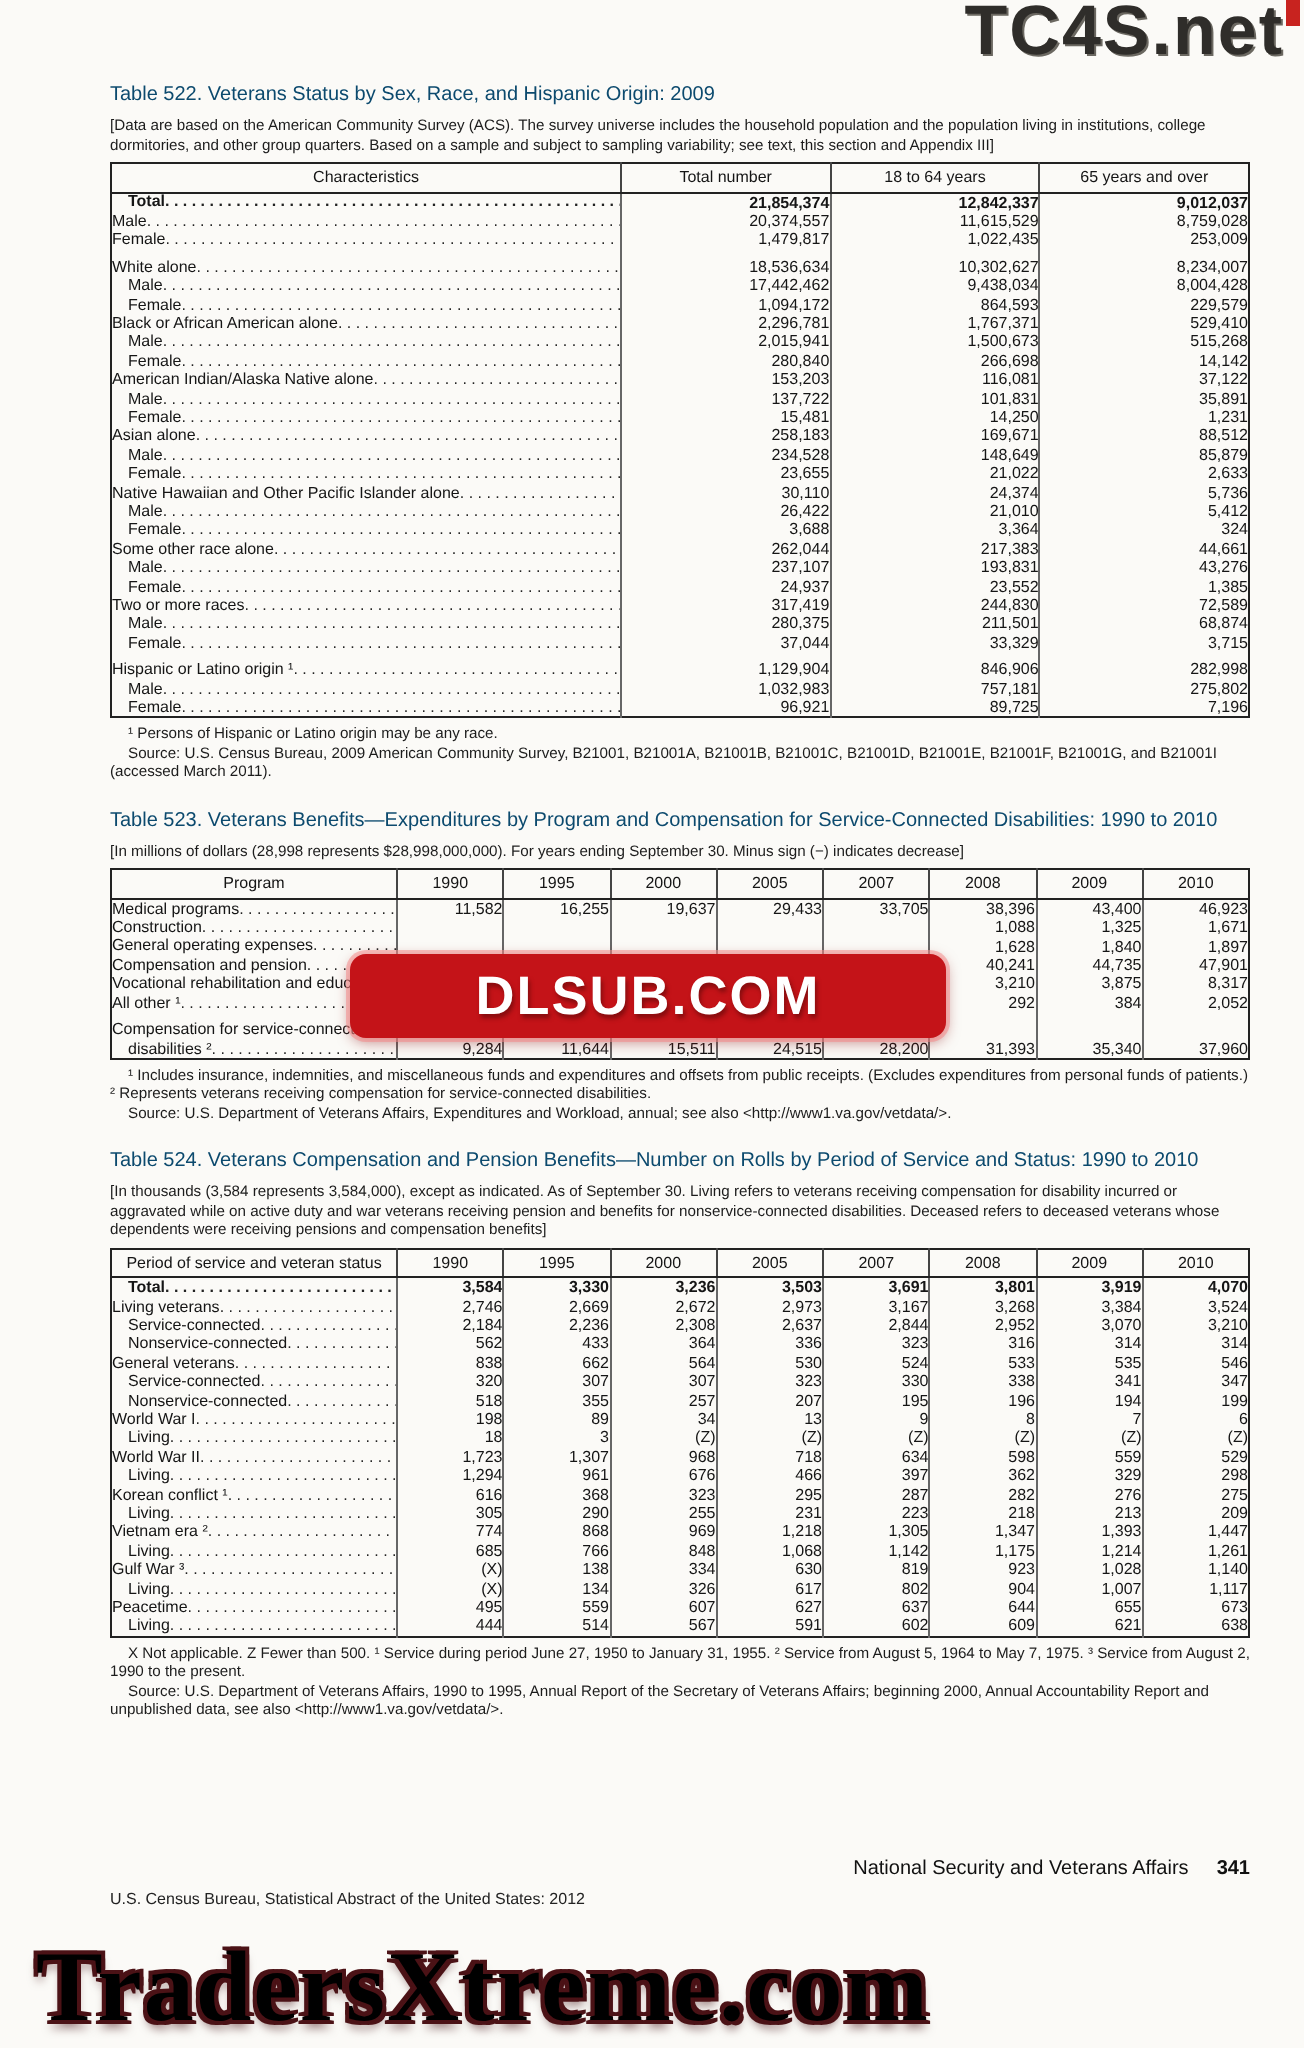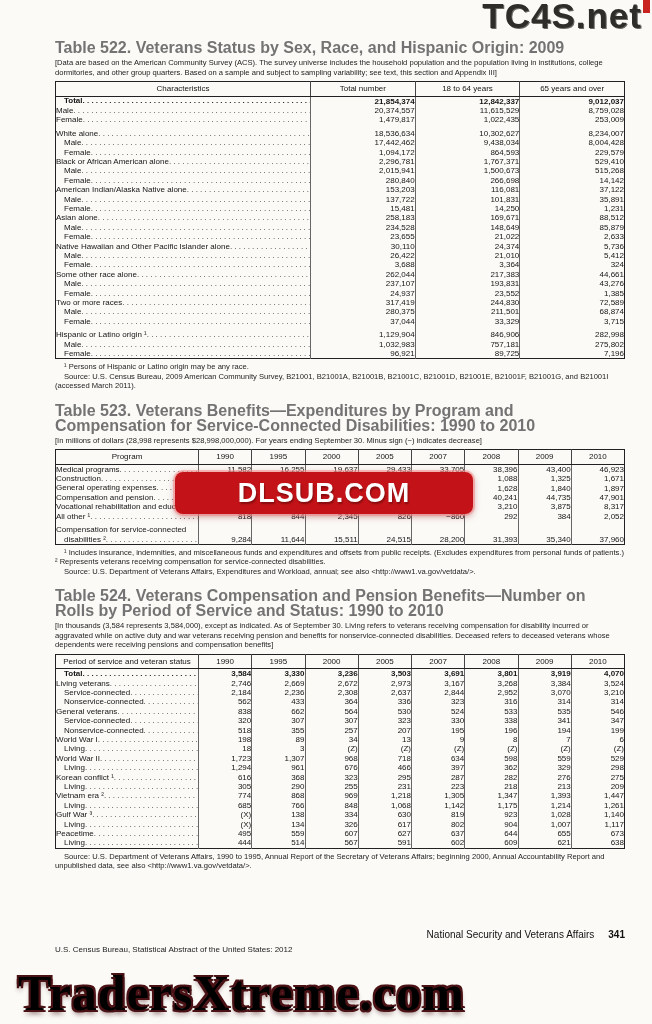--- a/index.html
+++ b/index.html
@@ -12,38 +12,38 @@
   .page{position:absolute;inset:0;padding:40px 27px 0 55px;}
 
   
   .wm-top{
     position:absolute;top:-4px;right:10px;z-index:6;
     font-size:35px;font-weight:800;letter-spacing:1px;color:#2f2d2a;
     text-shadow:1px 1px 0 #6b6861;
   }
   .corner-mark{position:absolute;top:0;right:2px;width:7px;height:13px;background:#c8231f;z-index:7;}
   .wm-mid{
-    position:absolute;left:120px;top:23px;width:298px;height:42px;z-index:5;
+    position:absolute;left:120px;top:43px;width:298px;height:42px;z-index:5;
     background:#c41318;border-radius:8px;
     display:flex;align-items:center;justify-content:center;
     color:#fff;font-size:27px;font-weight:800;letter-spacing:1px;
     box-shadow:0 0 0 2px rgba(246,140,140,.55),0 2px 7px rgba(140,20,20,.5);
     text-shadow:1px 2px 2px rgba(90,8,8,.6);
   }
   .wm-bottom{
     position:absolute;left:18px;width:100%;bottom:2px;z-index:10;
     font-family:"Liberation Serif",serif;font-weight:bold;font-size:50px;letter-spacing:1px;
     color:#000000;
     text-shadow:-2px -2px 0 #4b1216,2px -2px 0 #4b1216,-2px 2px 0 #4b1216,2px 2px 0 #4b1216,0 4px 5px rgba(60,10,12,.5);
     white-space:nowrap;
   }
 
   
   section{margin-bottom:12px;}
-  .tbl-title{font-size:16px;font-weight:bold;line-height:15px;margin:0 0 3px;color:#737373;}
+  .tbl-title{font-size:10px;font-weight:normal;line-height:15px;margin:0 0 3px;color:#0c4a6e;}
   .tbl-note{font-size:7.6px;line-height:9.5px;margin:0 0 4px;color:#1c1c1c;}
   .fn{font-size:7.6px;line-height:9.4px;text-indent:9px;margin:0;color:#1c1c1c;}
   .fn-block{margin-top:3px;}
 
   
   table.stat{width:100%;border-collapse:collapse;table-layout:fixed;border:1.4px solid #222;}
   table.stat th{
     border-bottom:1.2px solid #222;border-left:1px solid #444;
     font-weight:normal;font-size:8px;line-height:9.5px;padding:2px 1px;text-align:center;vertical-align:middle;
   }
@@ -796,20 +796,21 @@
               <td class="num">591</td>
               <td class="num">602</td>
               <td class="num">609</td>
               <td class="num">621</td>
               <td class="num">638</td>
             </tr>
           </tbody>
         </table>
     </div>
     <div class="fn-block">
+      <p class="fn">X Not applicable. Z Fewer than 500. ¹ Service during period June 27, 1950 to January 31, 1955. ² Service from August 5, 1964 to May 7, 1975. ³ Service from August 2, 1990 to the present.</p>
       <p class="fn">Source: U.S. Department of Veterans Affairs, 1990 to 1995, Annual Report of the Secretary of Veterans Affairs; beginning 2000, Annual Accountability Report and unpublished data, see also &lt;http://www1.va.gov/vetdata/&gt;.</p>
     </div>
   </section>
 
 </div>
 
 <div class="footer-right">
   <span>National Security and Veterans Affairs</span><span class="pageno">341</span>
 </div>
 <div class="footer-left">U.S. Census Bureau, Statistical Abstract of the United States: 2012</div>

